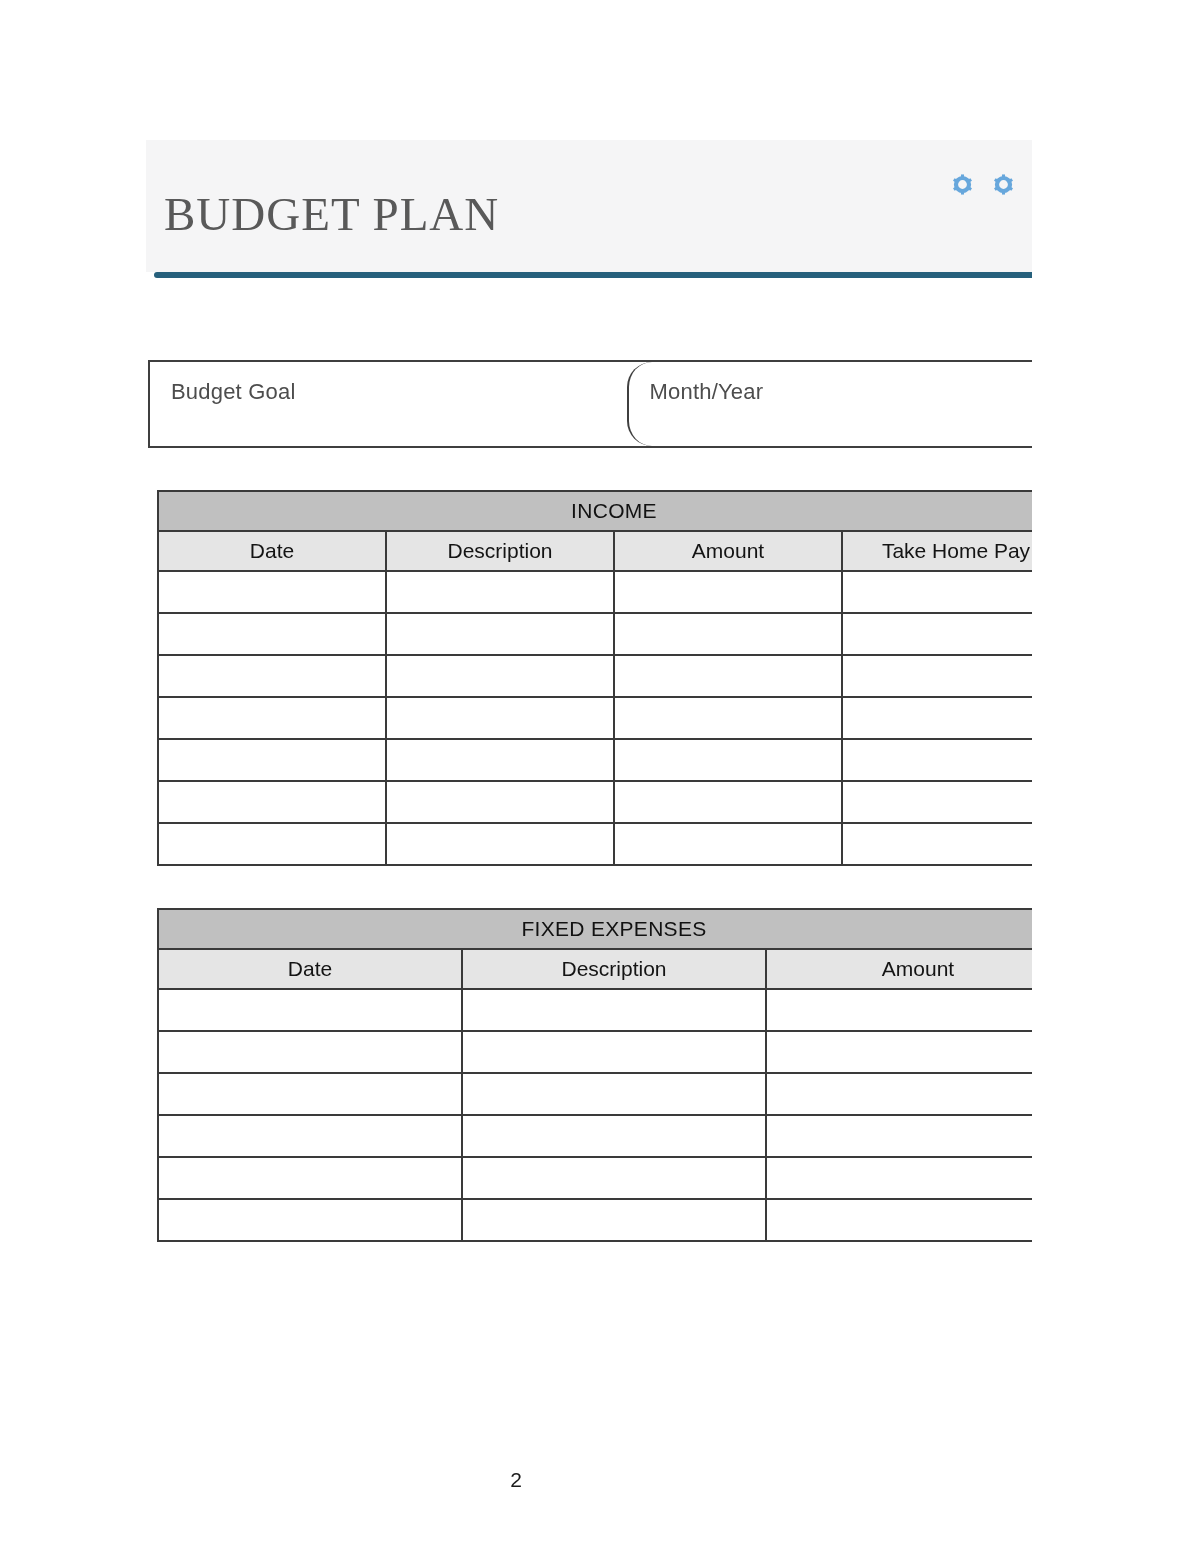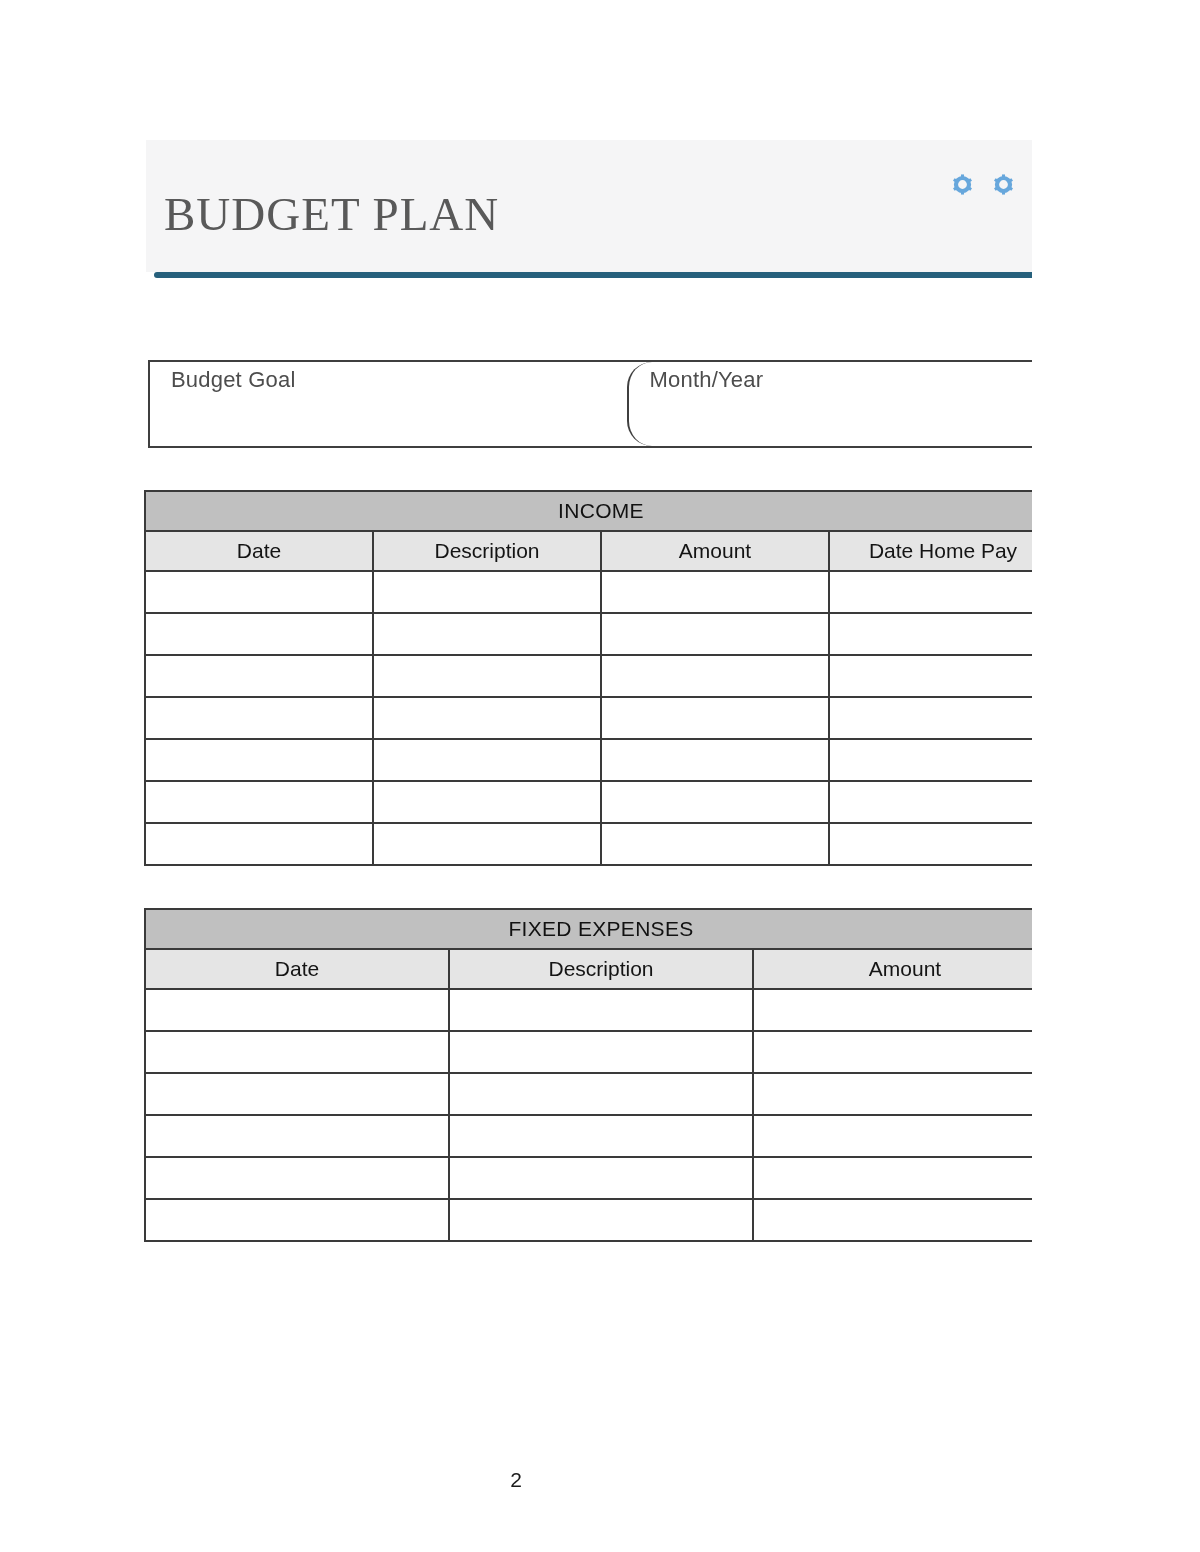--- a/index.html
+++ b/index.html
@@ -39,29 +39,29 @@
   .info-box{
     position:absolute;left:148px;top:360px;
     width:914px;height:88px;
     border:2px solid #3f3f3f;
     box-sizing:border-box;
     display:flex;
     background:#ffffff;
   }
   .info-cell{
     flex:1;
-    padding:5px 0 0 21px;
+    padding:17px 0 0 21px;
     font-size:22px;color:#4d4d4d;
     letter-spacing:.2px;
     border-radius:25px;
   }
   .info-cell + .info-cell{border-left:2px solid #3f3f3f;margin-left:45px;}
   
   .data-table{
-    position:absolute;left:144px;
+    position:absolute;left:157px;
     width:914px;
     border-collapse:collapse;
     table-layout:fixed;
     background:#ffffff;
   }
   .data-table.income{top:490px;}
   .data-table.expenses{top:880px;margin-top:28px;}
   .data-table th,.data-table td{
     border:2px solid #3a3a3a;
     padding:0;
@@ -142,21 +142,21 @@
 
   <table class="data-table income">
     <thead>
       <tr>
         <th class="section-header" colspan="4">INCOME</th>
       </tr>
       <tr class="col-headers">
         <th>Date</th>
         <th>Description</th>
         <th>Amount</th>
-        <th>Date Home Pay</th>
+        <th>Take Home Pay</th>
       </tr>
     </thead>
     <tbody>
         <tr>
           <td></td>
           <td></td>
           <td></td>
           <td></td>
         </tr>
         <tr>

